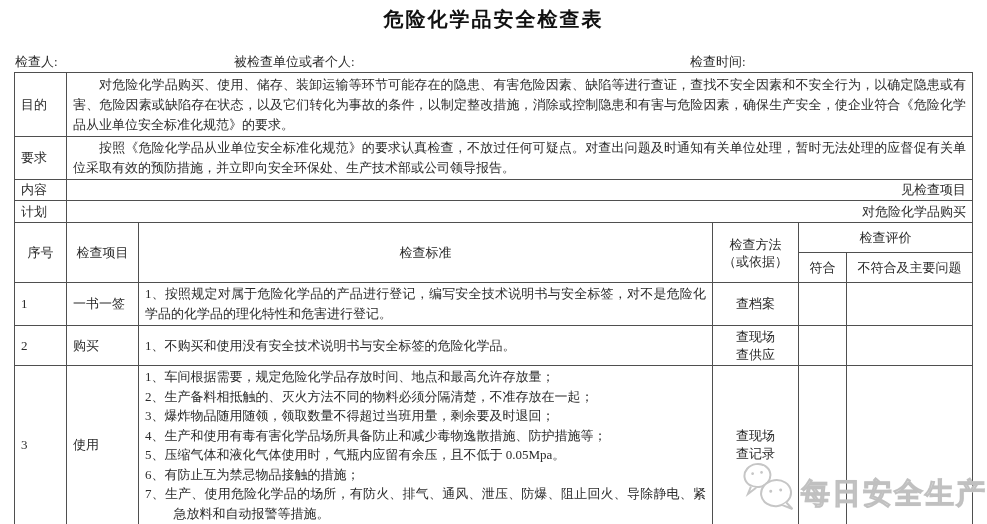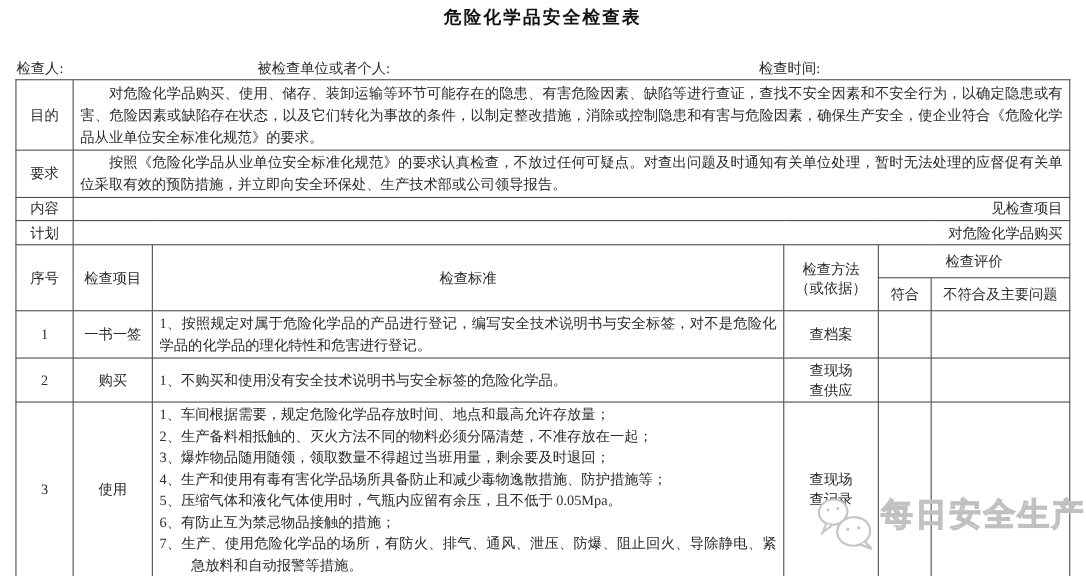--- a/index.html
+++ b/index.html
@@ -5,52 +5,52 @@
   html,body{margin:0;padding:0;background:#ffffff;}
   body{
     width:987px;height:524px;
     font-family:"Liberation Serif","DejaVu Serif",serif;
     color:#262626;
   }
   .page{position:relative;width:987px;height:524px;overflow:hidden;background:#fff;}
 
   .title{
     position:absolute;top:6px;left:0;width:100%;margin:0;
-    text-align:center;font-size:16px;font-weight:bold;letter-spacing:2px;color:#111;
+    text-align:center;font-size:20px;font-weight:bold;letter-spacing:2px;color:#111;
   }
 
   .info-row{position:absolute;top:53px;left:0;width:100%;height:16px;font-size:13px;color:#2b2b2b;}
   .info-inspector{position:absolute;left:15px;text-align:center;}
   .info-unit{position:absolute;left:234px;}
   .info-time{position:absolute;left:690px;}
 
   table.sheet{
     position:absolute;top:72px;left:14px;width:958px;
     border-collapse:collapse;table-layout:fixed;
     font-size:13px;color:#2b2b2b;
   }
   table.sheet td{
     border:1px solid #4f4f4f;
     padding:1px 6px;
     vertical-align:middle;
     overflow:hidden;
   }
-  td.lbl{text-align:center;padding:0 2px;}
+  td.lbl{text-align:left;padding:0 2px;}
   .para{margin:0;text-indent:2em;text-align:justify;line-height:20px;}
   .para.purpose{line-height:20px;}
   td.center-cell{text-align:right;font-family:Liberation Serif, serif;}
   tr.hdr td{text-align:center;line-height:17px;}
   .method-cell{text-align:center;line-height:18px;}
   .std-cell{padding:2px 8px;}
   .std-item{padding-left:2.2em;text-indent:-2.2em;line-height:19.5px;text-align:justify;}
   .std-para{margin:0;line-height:20px;text-align:justify;}
 
   .watermark{
     position:absolute;left:742px;top:448px;width:240px;height:66px;
-    display:flex;align-items:flex-start;gap:5px;
+    display:flex;align-items:flex-end;gap:5px;
     pointer-events:none;
   }
   .watermark-text{
     font-size:29px;font-weight:bold;letter-spacing:2px;
     color:#ededed;
     -webkit-text-stroke:1px #c0c0c0;
     text-shadow:0 0 1px #c8c8c8;
     white-space:nowrap;
   }
   .wm-icon{flex:0 0 auto;transform:rotate(-8deg);}

